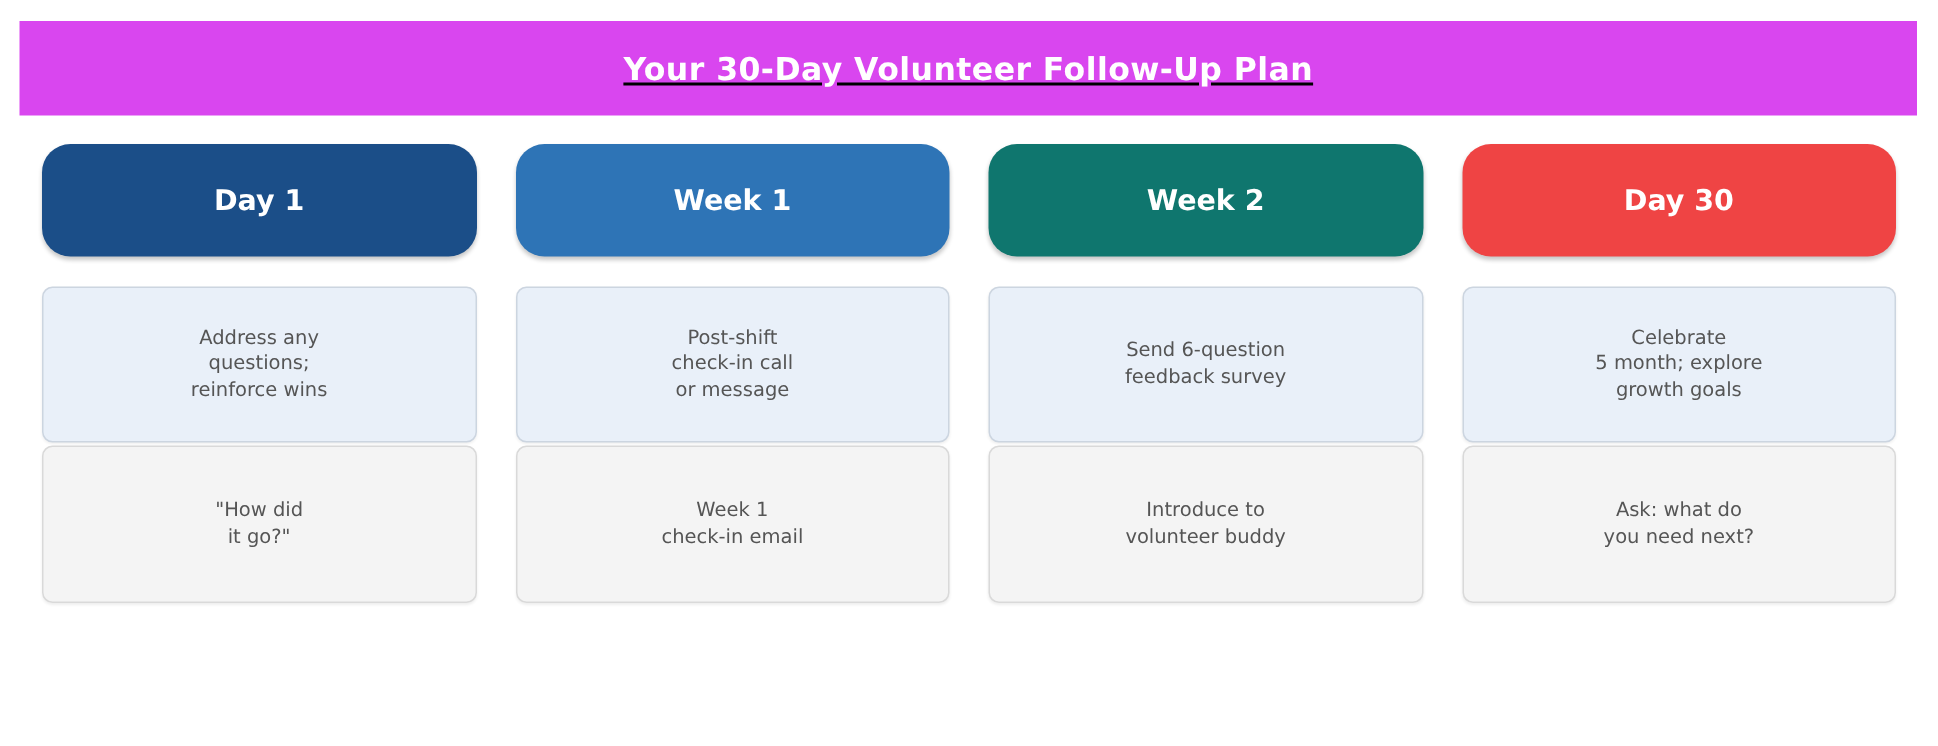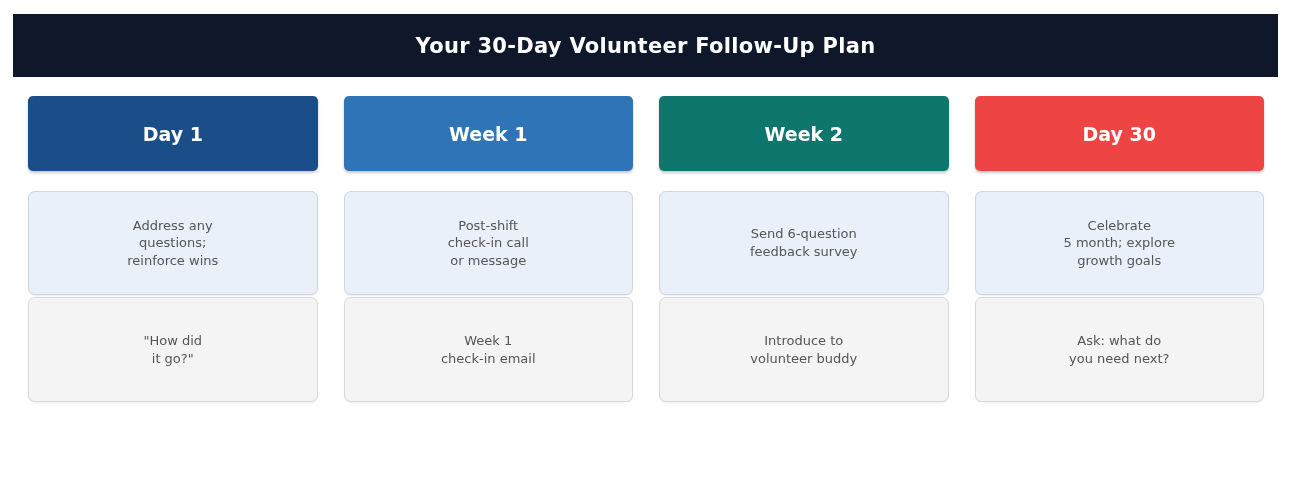--- a/index.html
+++ b/index.html
@@ -28,21 +28,21 @@
     display: grid;
     grid-template-columns: repeat(4, 1fr);
     column-gap: 26px;
   }
   .grid.headers { top: 96px; }
   .grid.row1    { top: 191px; }
   .grid.row2    { top: 297px; }
 
   .col-header {
     height: 75px;
-    border-radius: 5px;
+    border-radius: 19px;
     display: flex; align-items: center; justify-content: center;
     color: #ffffff; font-weight: bold; font-size: 19px;
     box-shadow: 0 2px 3px rgba(0,0,0,0.22);
   }
 
   .card {
     border-radius: 7px;
     display: flex; align-items: center; justify-content: center;
     text-align: center;
     color: #555555;
@@ -77,21 +77,21 @@
   .footer .note {
     color: #2f7ac0;
     font-style: italic;
   }
 </style>
 </head>
 <body>
 
 <div class="canvas">
 
-  <div class="title-bar" style="background: #0f172a;">
+  <div class="title-bar" style="background: #d946ef; text-decoration: underline;">
     <span>Your 30-Day Volunteer Follow-Up Plan</span>
   </div>
 
   <div class="grid headers">
     <div class="col-header" style="background: rgb(27, 78, 136);">Day 1</div>
     <div class="col-header" style="background: rgb(46, 116, 182);">Week 1</div>
     <div class="col-header" style="background: #0f766e;">Week 2</div>
     <div class="col-header" style="background: #ef4444;">Day 30</div>
   </div>
 

